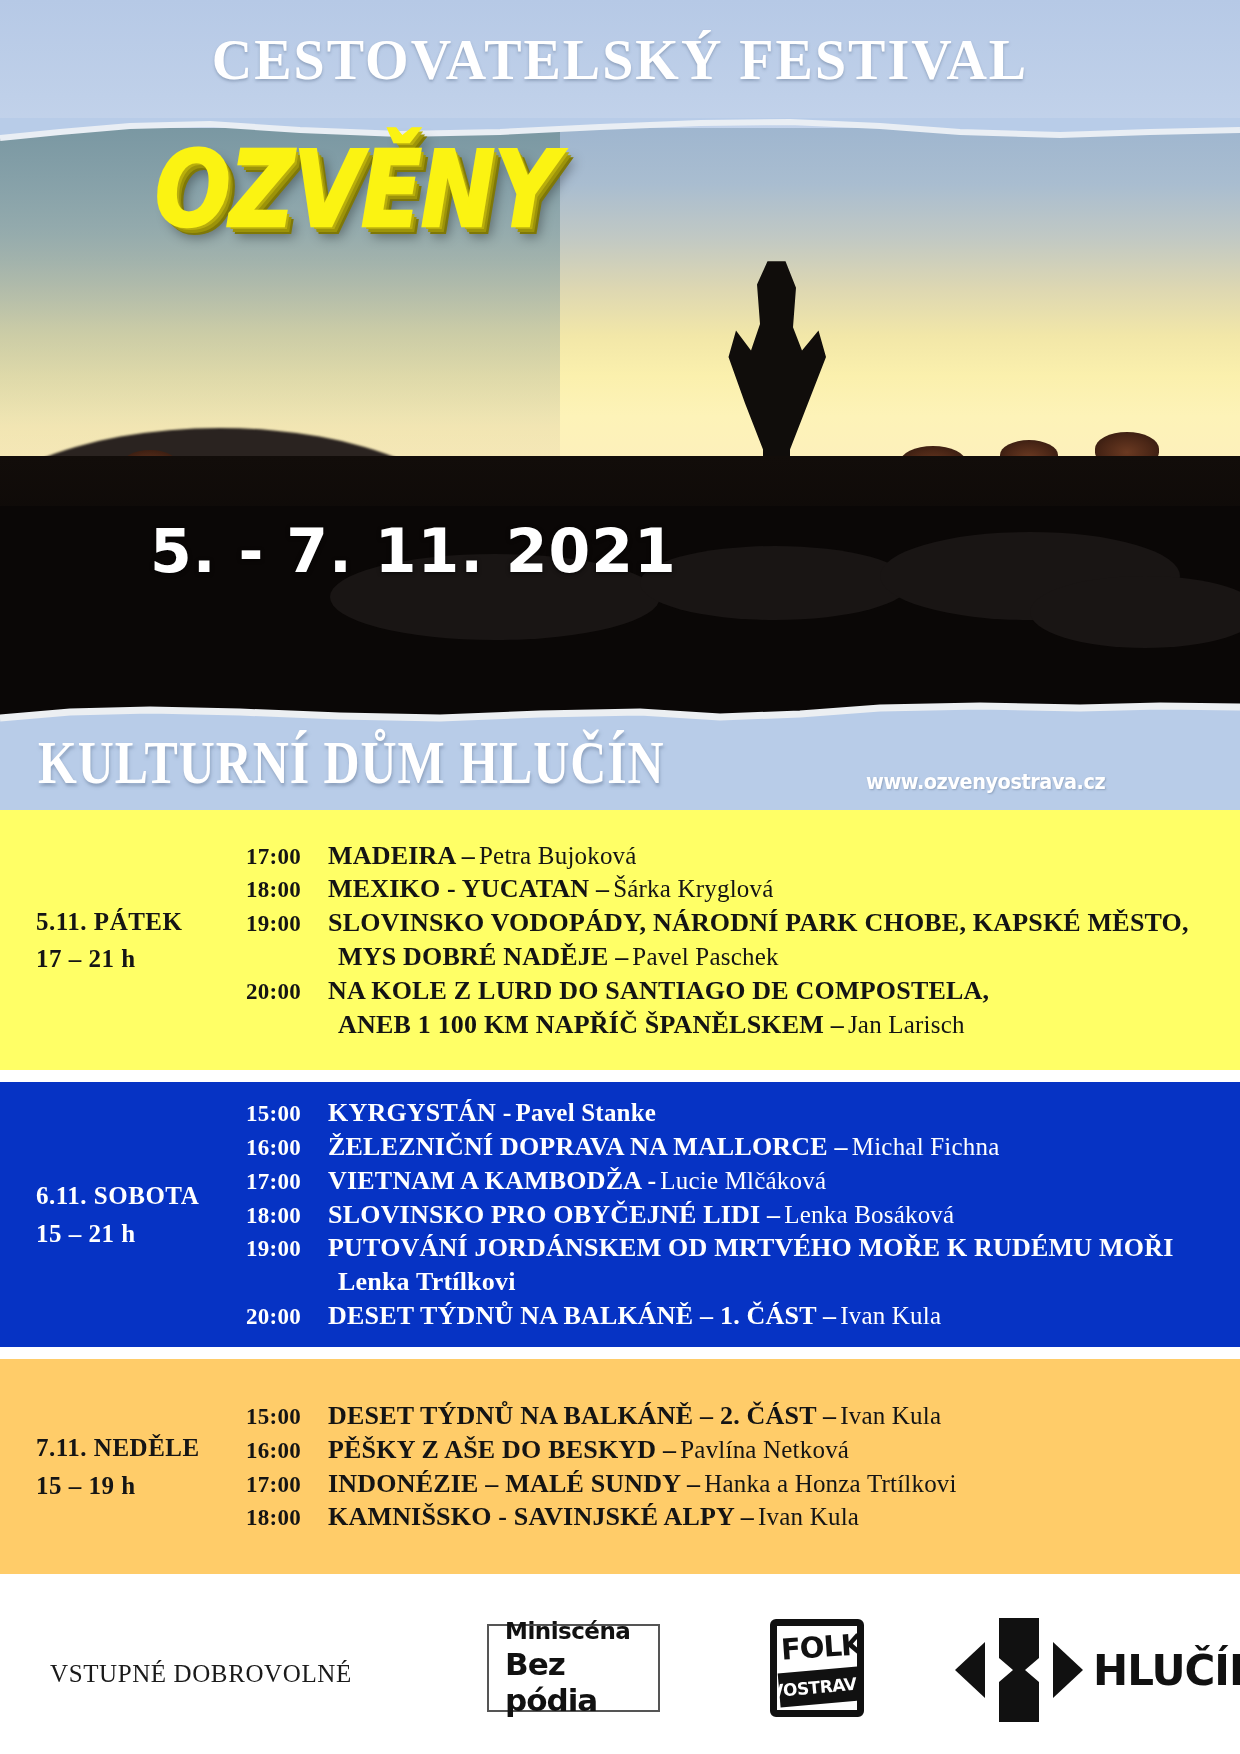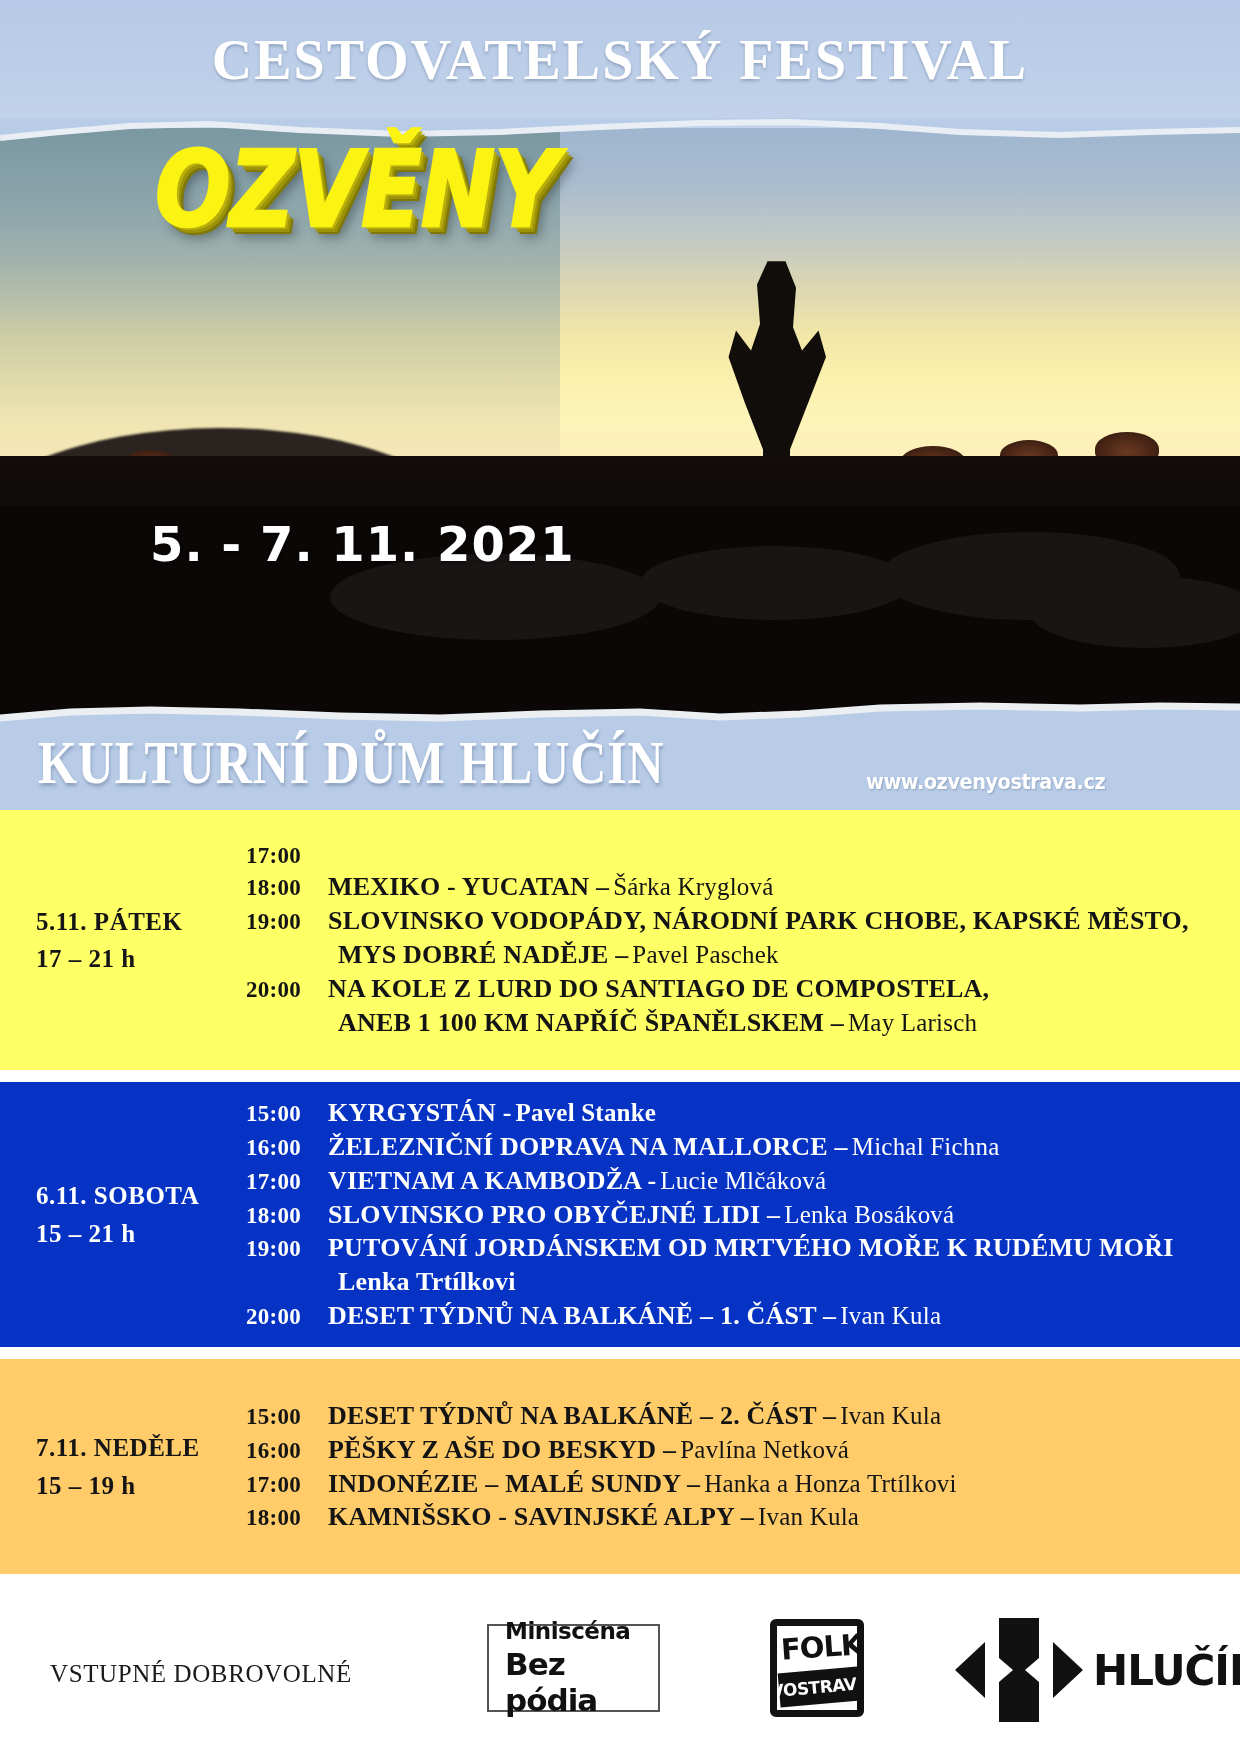--- a/index.html
+++ b/index.html
@@ -121,21 +121,21 @@
     -webkit-text-stroke:2px #fbf312;
     text-shadow:
        3px 3px 0 #b9ae0c, 5px 5px 0 #9c9309,
        7px 7px 0 #7f7807, 9px 9px 10px rgba(0,0,0,0.35);
     transform:scaleY(1.25) scaleX(1.06);
     transform-origin:left top;
   }
   .hero-date {
     position:absolute; left:150px; top:516px; z-index:9;
     font-family:"DejaVu Sans", sans-serif;
-    font-size:48px; font-weight:bold; letter-spacing:1px;
+    font-size:60px; font-weight:bold; letter-spacing:1px;
     color:#ffffff;
     text-shadow:0 1px 4px rgba(0,0,0,0.7);
   }
   .venue {
     position:absolute; left:38px; top:728px; z-index:10;
     font-family:"Liberation Serif", serif;
     font-size:52px; font-weight:bold; letter-spacing:1px;
     color:#ffffff;
     text-shadow:1px 2px 3px rgba(100,120,150,0.5);
     transform:scaleY(1.18) scaleX(0.96);
@@ -309,40 +309,41 @@
 
 <div id="schedule-root">
     <div class="band band-friday">
       <div class="daycol">
         <div class="d1">5.11. PÁTEK</div>
         <div class="d2">17 – 21 h</div>
       </div>
       <div class="progcol">
         <div class="prow">
           <div class="ptime">17:00</div>
+          <div><span class="ptitle">MADEIRA –</span> <span class="pspk">Petra Bujoková</span></div>
         </div>
         <div class="prow">
           <div class="ptime">18:00</div>
           <div><span class="ptitle">MEXIKO - YUCATAN –</span> <span class="pspk">Šárka Kryglová</span></div>
         </div>
         <div class="prow">
           <div class="ptime">19:00</div>
           <div><span class="ptitle">SLOVINSKO VODOPÁDY, NÁRODNÍ PARK CHOBE, KAPSKÉ MĚSTO,</span></div>
         </div>
         <div class="prow cont">
           <div class="ptime"></div>
           <div><span class="ptitle">MYS DOBRÉ NADĚJE –</span> <span class="pspk">Pavel Paschek</span></div>
         </div>
         <div class="prow">
           <div class="ptime">20:00</div>
           <div><span class="ptitle">NA KOLE Z LURD DO SANTIAGO DE COMPOSTELA,</span></div>
         </div>
         <div class="prow cont">
           <div class="ptime"></div>
-          <div><span class="ptitle">ANEB 1 100 KM NAPŘÍČ ŠPANĚLSKEM –</span> <span class="pspk">May Larisch</span></div>
+          <div><span class="ptitle">ANEB 1 100 KM NAPŘÍČ ŠPANĚLSKEM –</span> <span class="pspk">Jan Larisch</span></div>
         </div>
       </div>
     </div>
     <div class="gap"></div>
     <div class="band band-sat">
       <div class="daycol">
         <div class="d1">6.11. SOBOTA</div>
         <div class="d2">15 – 21 h</div>
       </div>
       <div class="progcol">

